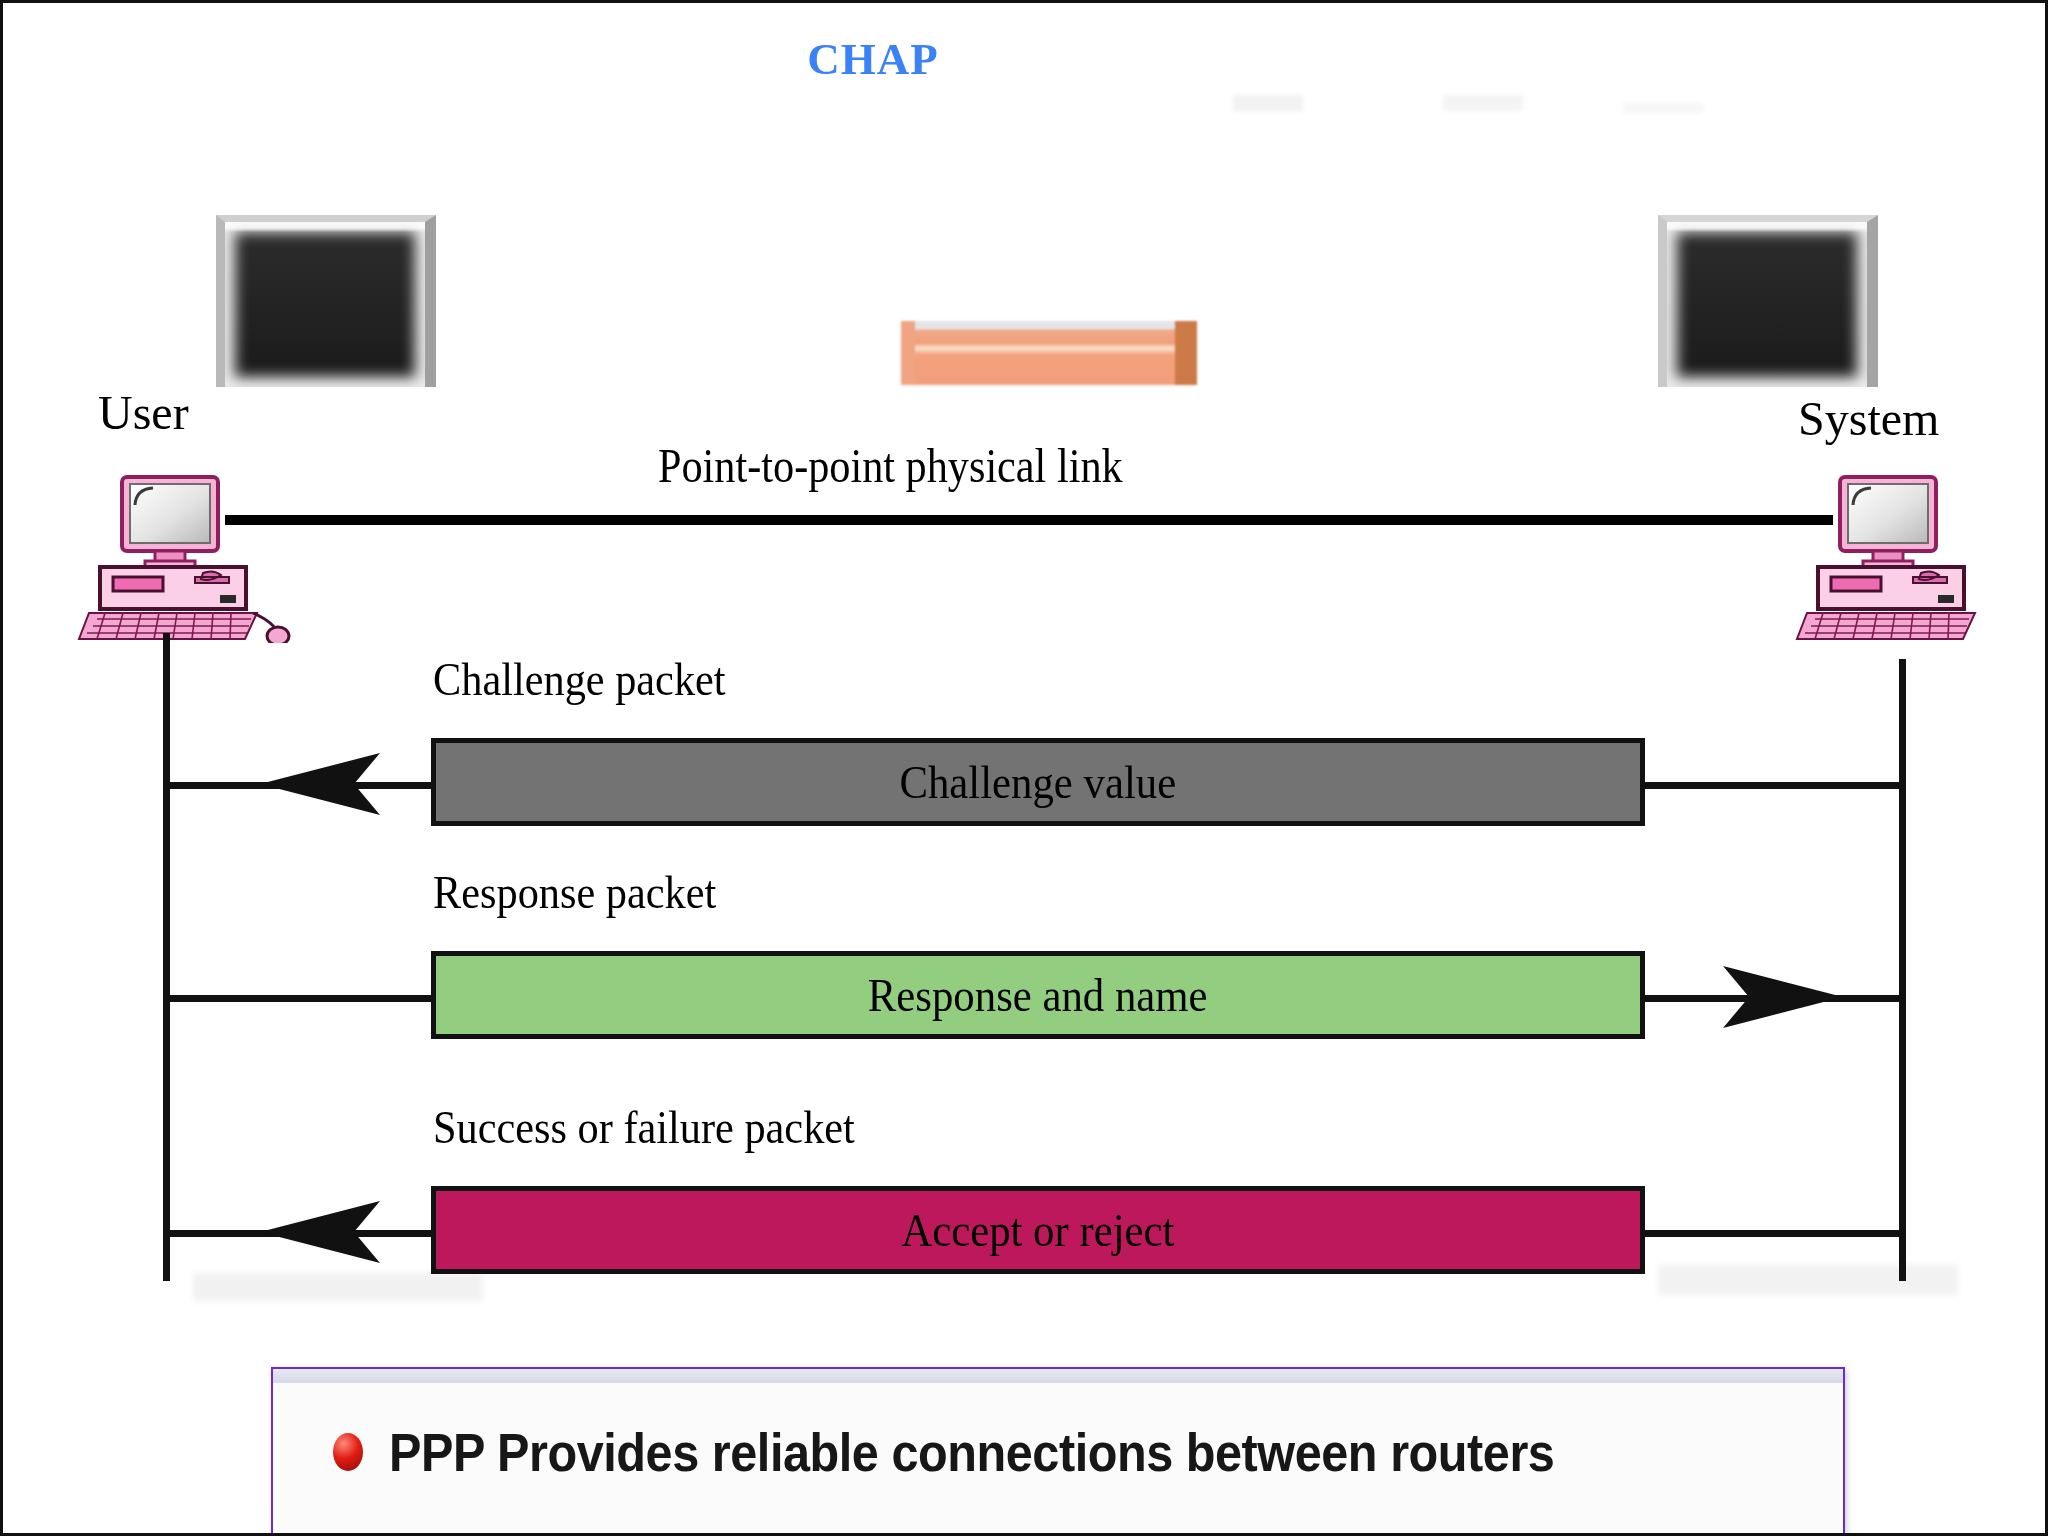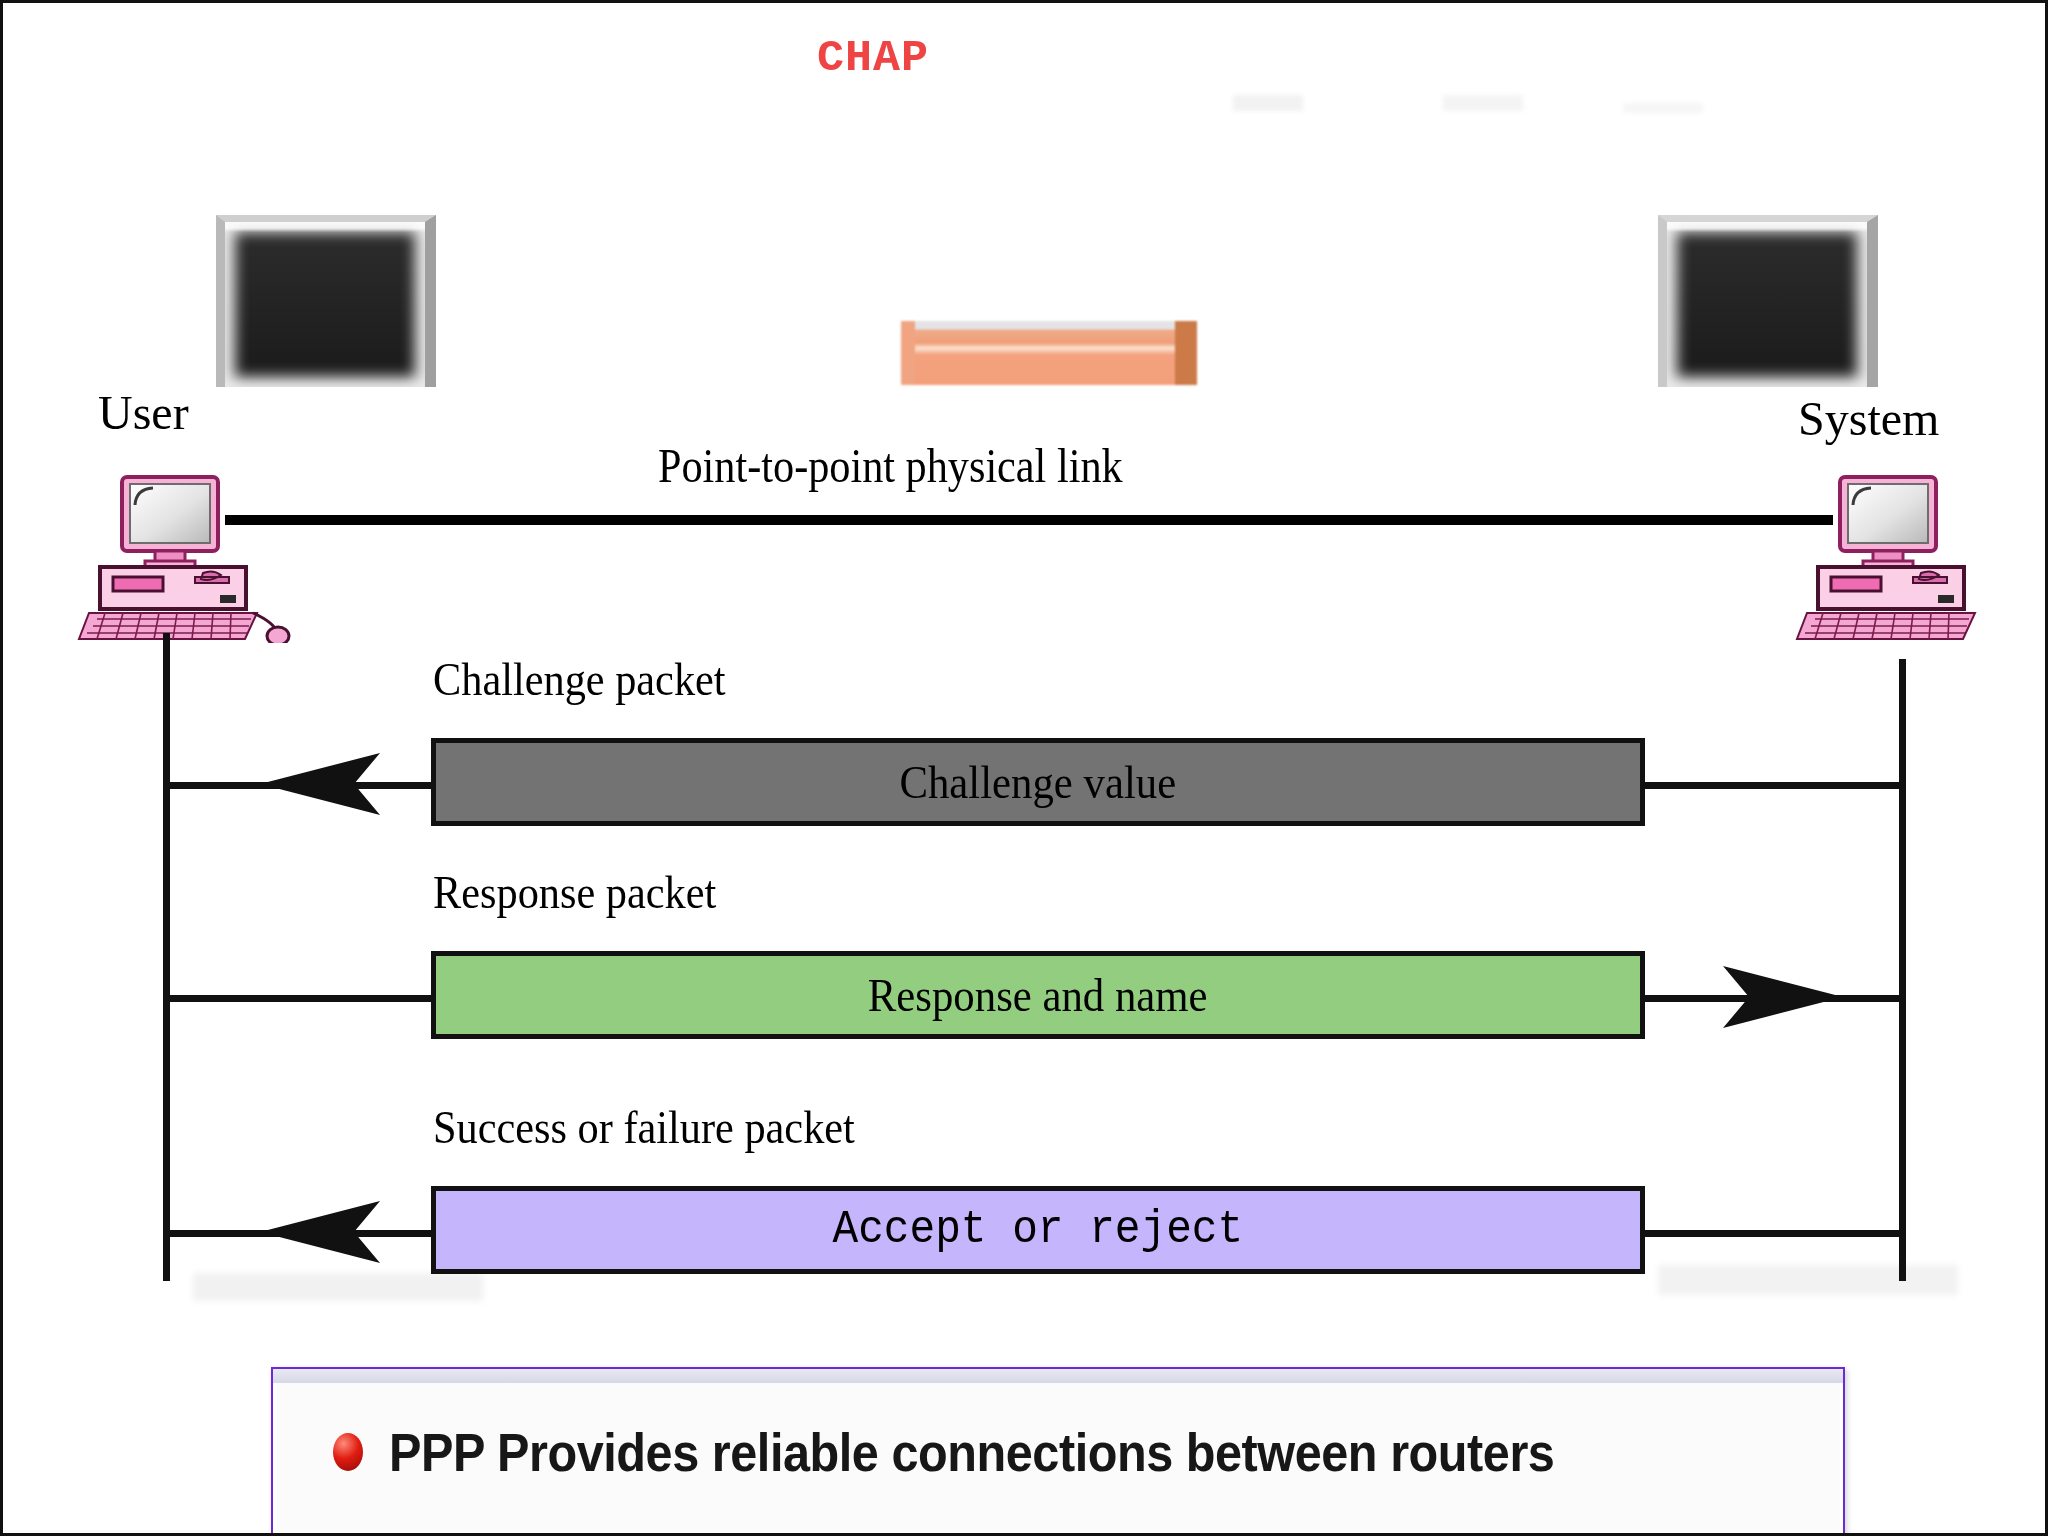--- a/index.html
+++ b/index.html
@@ -7,22 +7,22 @@
     width:2048px;height:1536px;overflow:hidden;position:relative;
     font-family:"Liberation Serif","DejaVu Serif",serif;
     box-sizing:border-box;
     border:3px solid #111111;
   }
   .stage{position:absolute;inset:0;}
 
   
   #title{
     position:absolute;left:0;top:30px;width:1740px;text-align:center;
-    font-family:Liberation Mono, monospace;
-    font-weight:bold;font-size:45px;letter-spacing:1px;color:#ef4444;
+    font-family:Liberation Serif, serif;
+    font-weight:bold;font-size:45px;letter-spacing:1px;color:#3b82f6;
   }
 
   
   .artifact{position:absolute;pointer-events:none;}
   #artifact-left{
     left:213px;top:212px;width:200px;height:165px;
     background:linear-gradient(180deg,#d9d9d9 0%,#cfcfcf 6px,#2c2c2c 10px,#1b1b1b 94%,#3a3a3a 100%);
     border-left:9px solid #b9b9b9;border-top:7px solid #cfcfcf;border-right:11px solid #9f9f9f;
     box-shadow:0 0 14px 10px rgba(255,255,255,.9) inset, 6px 0 16px rgba(255,255,255,.75);
     filter:blur(.6px);
@@ -252,21 +252,21 @@
 
   <div class="row" style="top:0">
     <div class="row-caption" style="left:430px;top:1098px;">Success or failure packet</div>
 
     <div class="hline" style="left:163px;top:1227px;width:265px;"></div>
     <div class="hline" style="left:300px;top:1227px;width:135px;"></div>
     <svg style="position:absolute;left:255px;top:1196px;" width="130" height="66">
       <path d="M2 33 L122 2 L96 33 L122 64 Z" fill="#111"></path>
     </svg>
 
-    <div class="packet" id="packet-result" style="left:428px;top:1183px;width:1214px;height:88px;background:#c4b5fd;font-family:Liberation Mono, monospace;">
+    <div class="packet" id="packet-result" style="left:428px;top:1183px;width:1214px;height:88px;background:#be185d;">
       <span>Accept or reject</span>
     </div>
 
     <div class="hline" style="left:1640px;top:1227px;width:262px;"></div>
   </div>
 
   <div id="banner">
     <div id="banner-topstrip"></div>
     <div id="banner-row">
       <div id="banner-bullet"></div>

